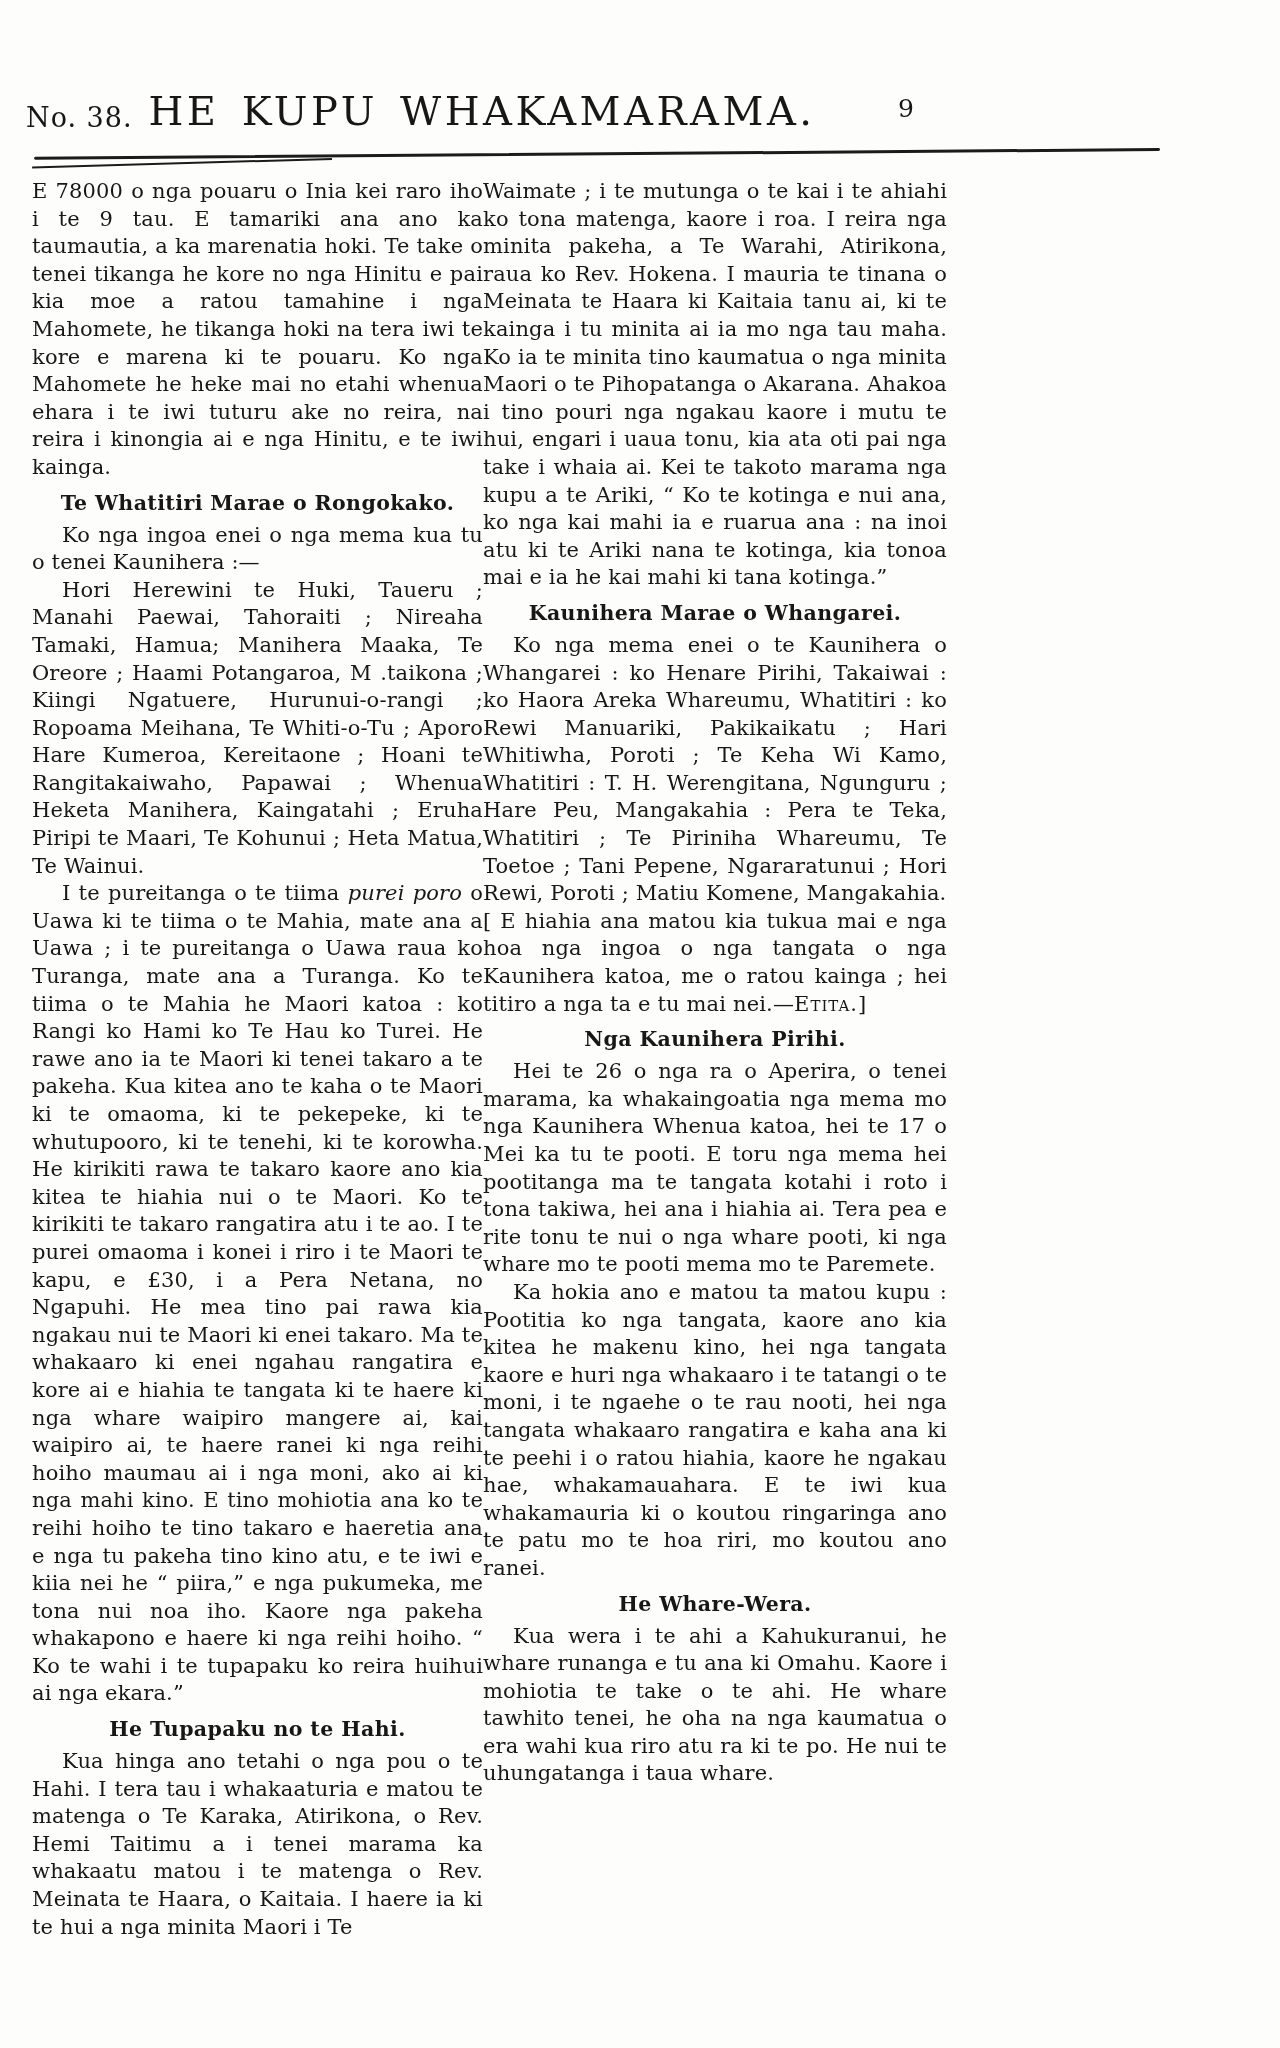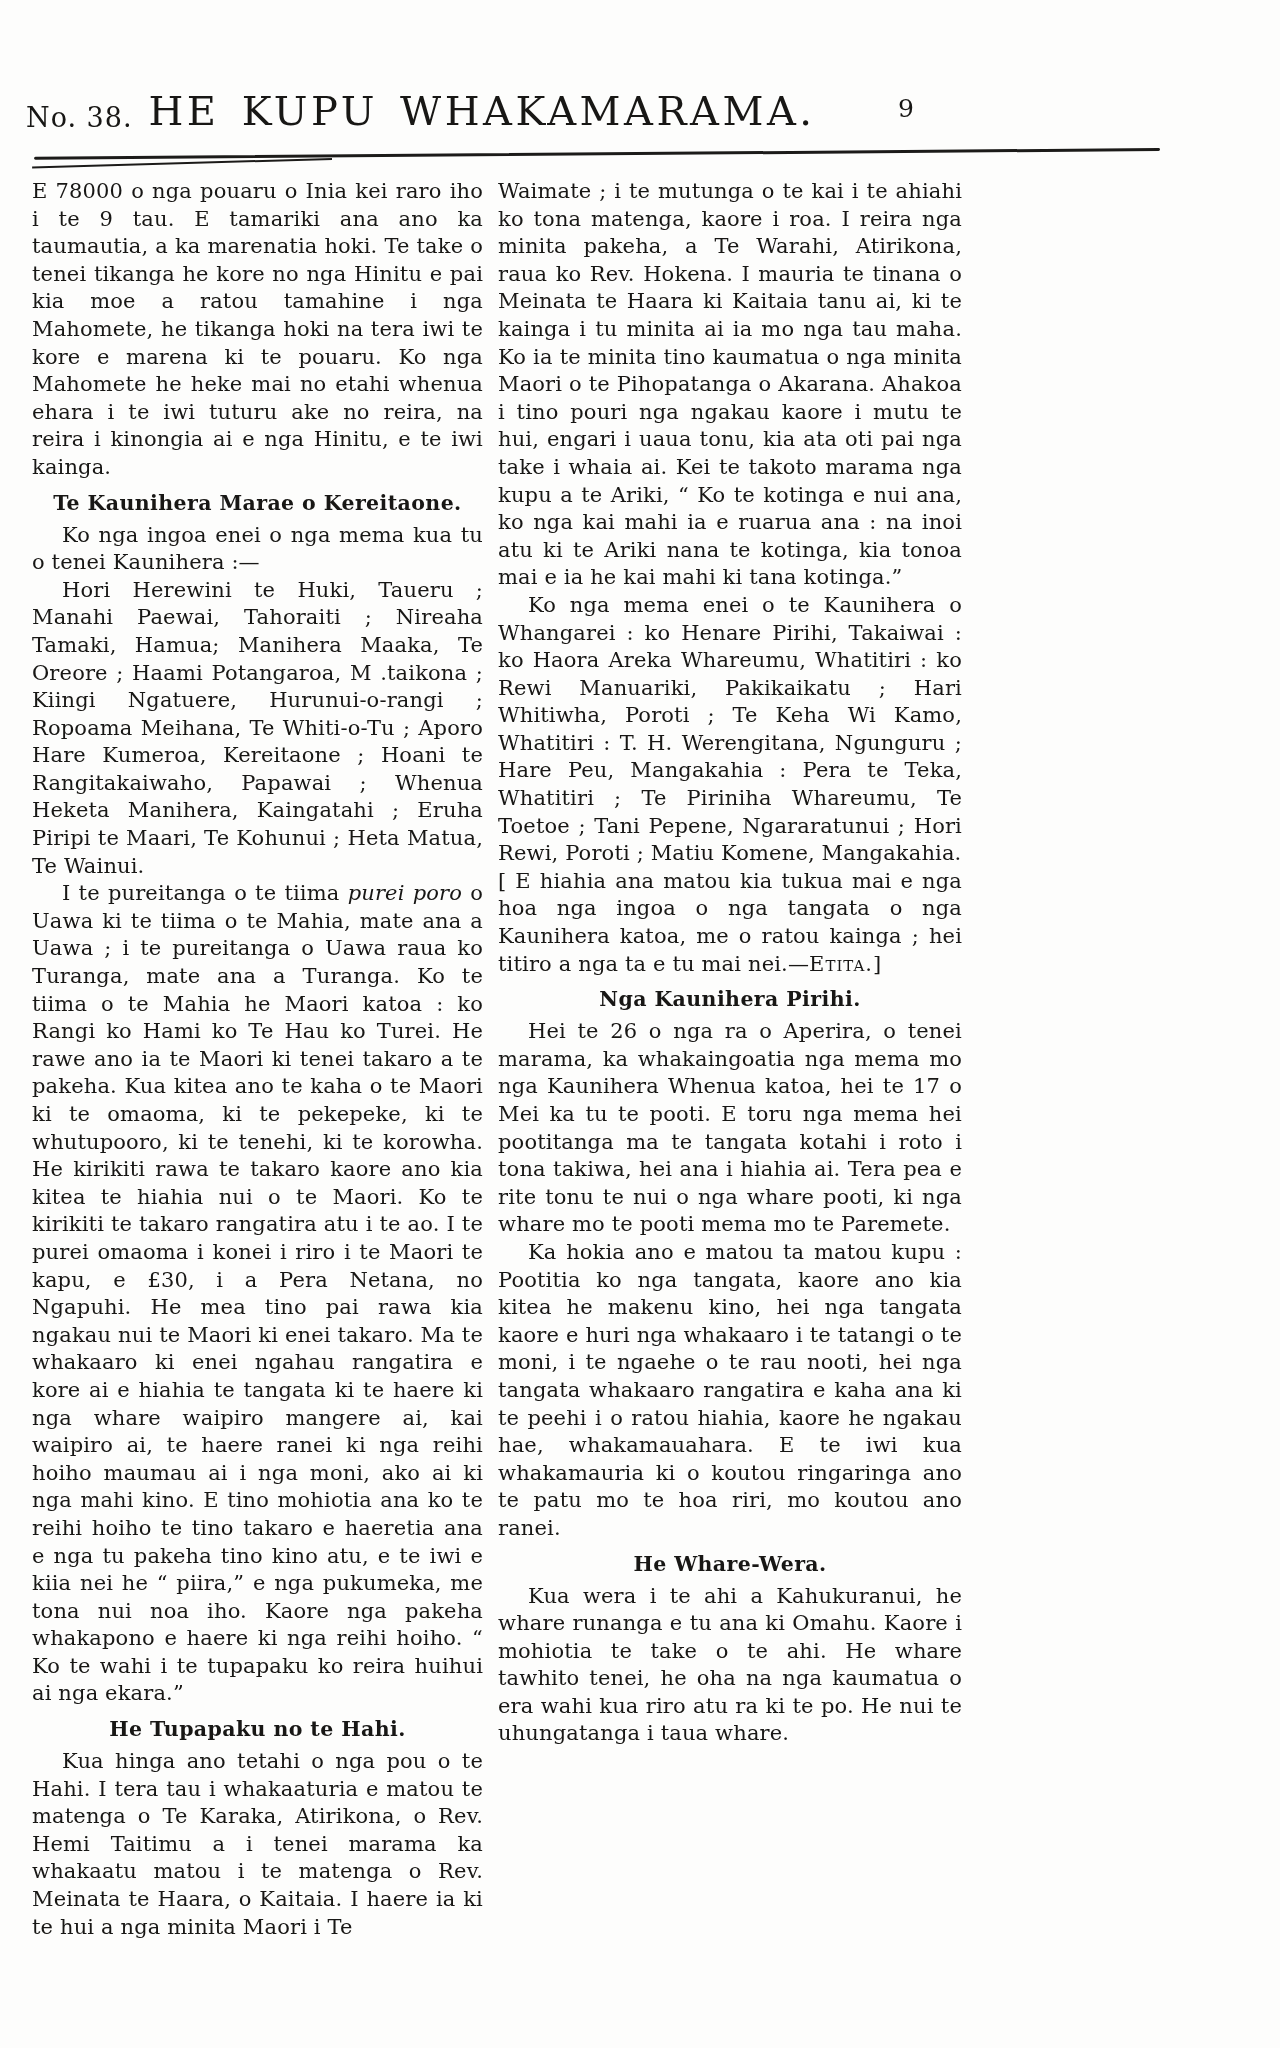--- a/index.html
+++ b/index.html
@@ -50,21 +50,20 @@
     background: #1c1b19;
     transform: rotate(-1.6deg);
     transform-origin: right center;
   }
   
   .columns {
     position: absolute;
     left: 32px; top: 178px;
     width: 930px;
     display: flex;
-    gap: 15px;
   }
   .col { }
   .col.left  { width: 451px; }
   .col.right { width: 464px; }
   p.body-text {
     margin: 0;
     font-size: 21px;
     line-height: 27.6px;
     text-align: justify;
     letter-spacing: 0.15px;
@@ -91,37 +90,38 @@
     <div class="page-number">9</div>
   </div>
   <div class="head-rule"></div>
   <div class="head-rule-2"></div>
 
   <div class="columns">
 
     <div class="col left">
       <p class="body-text">E 78000 o nga pouaru o Inia kei raro iho i te 9 tau. E tamariki ana ano ka taumautia, a ka marenatia hoki. Te take o tenei tikanga he kore no nga Hinitu e pai kia moe a ratou tamahine i nga Mahomete, he tikanga hoki na tera iwi te kore e marena ki te pouaru. Ko nga Mahomete he heke mai no etahi whenua ehara i te iwi tuturu ake no reira, na reira i kinongia ai e nga Hinitu, e te iwi kainga.</p>
 
-      <h3 class="section-heading">Te Kaunihera Marae o Kereitaone.</h3>
+      <h3 class="section-heading">Te Whatitiri Marae o Rongokako.</h3>
 
       <p class="body-text indent">Ko nga ingoa enei o nga mema kua tu o tenei Kaunihera :—</p>
 
       <p class="body-text indent">Hori Herewini te Huki, Taueru ; Manahi Paewai, Tahoraiti ; Nireaha Tamaki, Hamua; Manihera Maaka, Te Oreore ; Haami Potangaroa, M .taikona ; Kiingi Ngatuere, Hurunui-o-rangi ; Ropoama Meihana, Te Whiti-o-Tu ; Aporo Hare Kumeroa, Kereitaone ; Hoani te Rangitakaiwaho, Papawai ; Whenua Heketa Manihera, Kaingatahi ; Eruha Piripi te Maari, Te Kohunui ; Heta Matua, Te Wainui.</p>
 
 
       <p class="body-text indent"><span>I te pureitanga o te tiima </span><span class="ital">purei poro</span><span> o Uawa ki te tiima o te Mahia, mate ana a Uawa ; i te pureitanga o Uawa raua ko Turanga, mate ana a Turanga. Ko te tiima o te Mahia he Maori katoa : ko Rangi ko Hami ko Te Hau ko Turei. He rawe ano ia te Maori ki tenei takaro a te pakeha. Kua kitea ano te kaha o te Maori ki te omaoma, ki te pekepeke, ki te whutupooro, ki te tenehi, ki te korowha. He kirikiti rawa te takaro kaore ano kia kitea te hiahia nui o te Maori. Ko te kirikiti te takaro rangatira atu i te ao. I te purei omaoma i konei i riro i te Maori te kapu, e £30, i a Pera Netana, no Ngapuhi. He mea tino pai rawa kia ngakau nui te Maori ki enei takaro. Ma te whakaaro ki enei ngahau rangatira e kore ai e hiahia te tangata ki te haere ki nga whare waipiro mangere ai, kai waipiro ai, te haere ranei ki nga reihi hoiho maumau ai i nga moni, ako ai ki nga mahi kino. E tino mohiotia ana ko te reihi hoiho te tino takaro e haeretia ana e nga tu pakeha tino kino atu, e te iwi e kiia nei he “ piira,” e nga pukumeka, me tona nui noa iho. Kaore nga pakeha whakapono e haere ki nga reihi hoiho. “ Ko te wahi i te tupapaku ko reira huihui ai nga ekara.”</span></p>
 
       <h3 class="section-heading">He Tupapaku no te Hahi.</h3>
 
       <p class="body-text indent">Kua hinga ano tetahi o nga pou o te Hahi. I tera tau i whakaaturia e matou te matenga o Te Karaka, Atirikona, o Rev. Hemi Taitimu a i tenei marama ka whakaatu matou i te matenga o Rev. Meinata te Haara, o Kaitaia. I haere ia ki te hui a nga minita Maori i Te</p>
     </div>
 
     <div class="col right">
       <p class="body-text">Waimate ; i te mutunga o te kai i te ahiahi ko tona matenga, kaore i roa. I reira nga minita pakeha, a Te Warahi, Atirikona, raua ko Rev. Hokena. I mauria te tinana o Meinata te Haara ki Kaitaia tanu ai, ki te kainga i tu minita ai ia mo nga tau maha. Ko ia te minita tino kaumatua o nga minita Maori o te Pihopatanga o Akarana. Ahakoa i tino pouri nga ngakau kaore i mutu te hui, engari i uaua tonu, kia ata oti pai nga take i whaia ai. Kei te takoto marama nga kupu a te Ariki, “ Ko te kotinga e nui ana, ko nga kai mahi ia e ruarua ana : na inoi atu ki te Ariki nana te kotinga, kia tonoa mai e ia he kai mahi ki tana kotinga.”</p>
 
+      <h3 class="section-heading">Kaunihera Marae o Whangarei.</h3>
 
       <p class="body-text indent">Ko nga mema enei o te Kaunihera o Whangarei : ko Henare Pirihi, Takaiwai : ko Haora Areka Whareumu, Whatitiri : ko Rewi Manuariki, Pakikaikatu ; Hari Whitiwha, Poroti ; Te Keha Wi Kamo, Whatitiri : T. H. Werengitana, Ngunguru ; Hare Peu, Mangakahia : Pera te Teka, Whatitiri ; Te Piriniha Whareumu, Te Toetoe ; Tani Pepene, Ngararatunui ; Hori Rewi, Poroti ; Matiu Komene, Mangakahia.</p>
 
       <p class="body-text"><span>[ E hiahia ana matou kia tukua mai e nga hoa nga ingoa o nga tangata o nga Kaunihera katoa, me o ratou kainga ; hei titiro a nga ta e tu mai nei.—</span><span class="smallcaps">Etita.</span><span>]</span></p>
 
       <h3 class="section-heading">Nga Kaunihera Pirihi.</h3>
 
       <p class="body-text indent">Hei te 26 o nga ra o Aperira, o tenei marama, ka whakaingoatia nga mema mo nga Kaunihera Whenua katoa, hei te 17 o Mei ka tu te pooti. E toru nga mema hei pootitanga ma te tangata kotahi i roto i tona takiwa, hei ana i hiahia ai. Tera pea e rite tonu te nui o nga whare pooti, ki nga whare mo te pooti mema mo te Paremete.</p>
 
       <p class="body-text indent">Ka hokia ano e matou ta matou kupu : Pootitia ko nga tangata, kaore ano kia kitea he makenu kino, hei nga tangata kaore e huri nga whakaaro i te tatangi o te moni, i te ngaehe o te rau nooti, hei nga tangata whakaaro rangatira e kaha ana ki te peehi i o ratou hiahia, kaore he ngakau hae, whakamauahara. E te iwi kua whakamauria ki o koutou ringaringa ano te patu mo te hoa riri, mo koutou ano ranei.</p>

